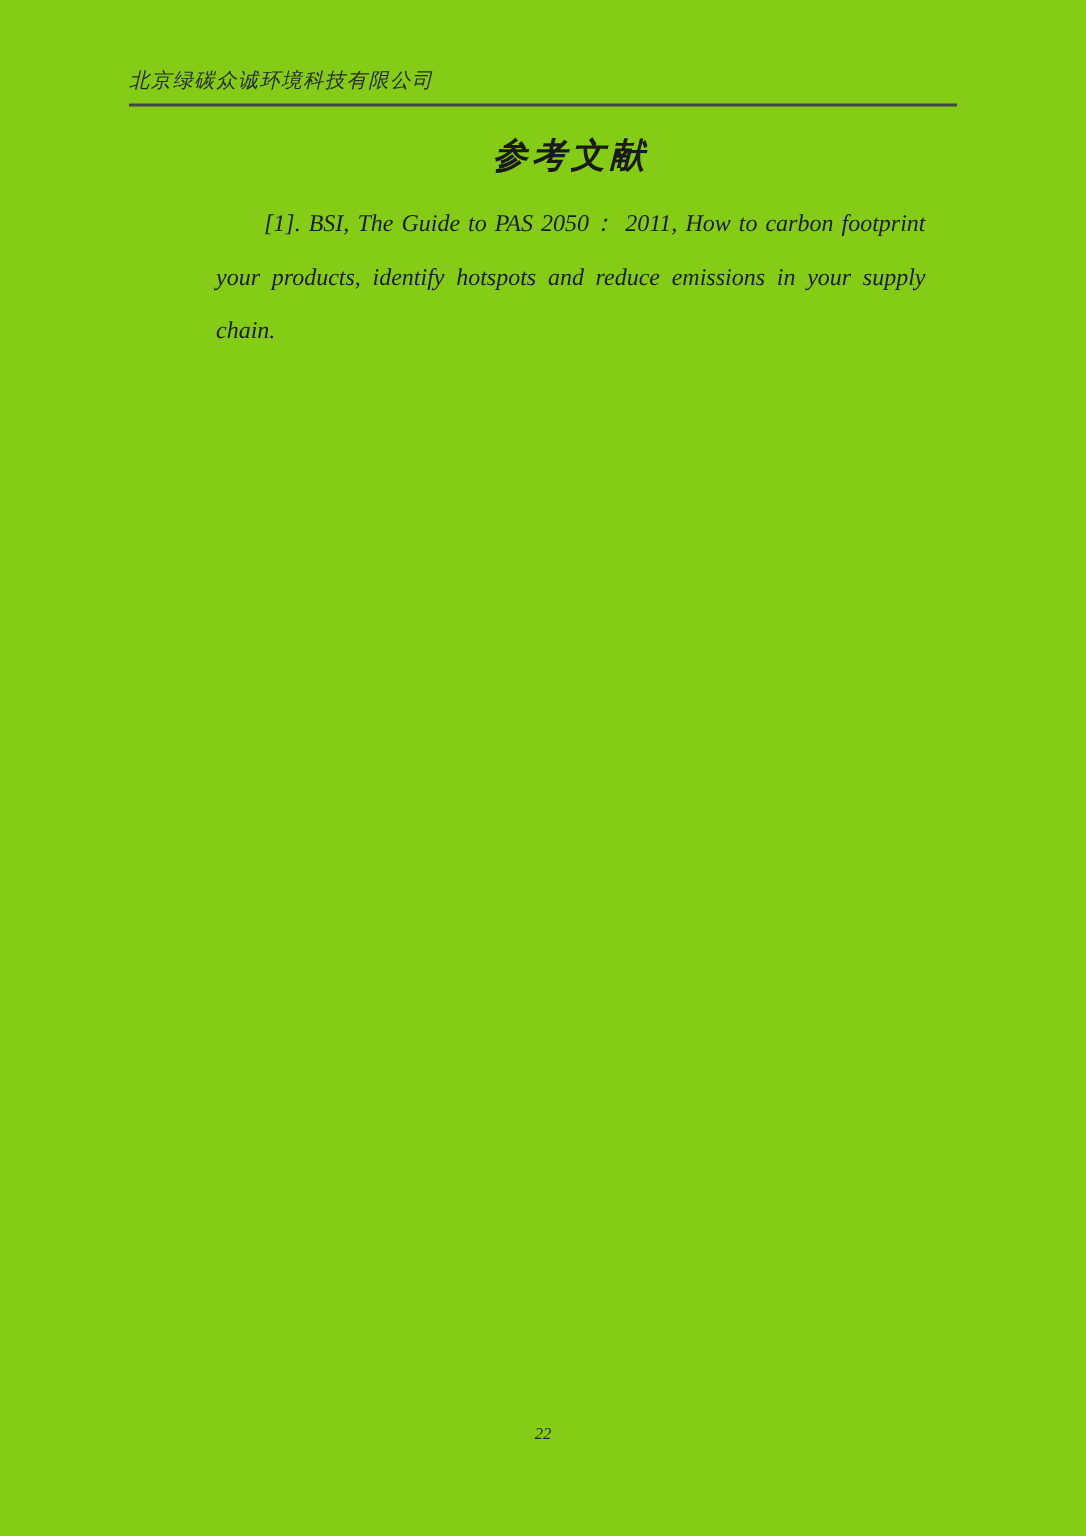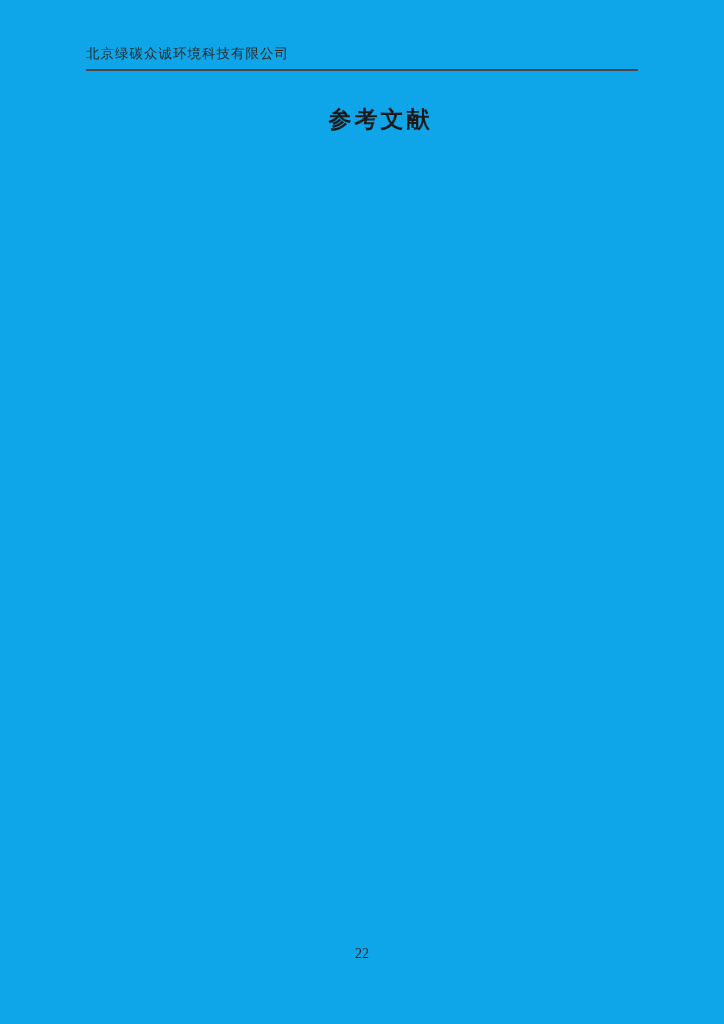--- a/index.html
+++ b/index.html
@@ -2,44 +2,45 @@
 <html><head>
 <meta charset="utf-8">
 <style>
   * { margin: 0; padding: 0; box-sizing: border-box; }
   html, body { background: #e8e8e8; }
   .page {
     position: relative;
     width: 724px;
     height: 1024px;
     margin: 0 auto;
-    background: #0ea5e9;
+    background: #84cc16;
     font-family: "Liberation Serif", "DejaVu Serif", serif;
     color: #1c1c1c;
     overflow: hidden;
+    font-style: italic;
   }
   .page-header {
     position: absolute;
     top: 45px;
     left: 86px;
     right: 86px;
     display: flex;
     justify-content: space-between;
     align-items: flex-end;
     padding-bottom: 6px;
     border-bottom: 2px solid #454545;
     font-size: 13.5px;
     color: #2a2a2a;
     white-space: nowrap;
   }
   .header-company { letter-spacing: 1px; }
   .header-docno .docno-value { letter-spacing: 0.2px; }
   .content {
     position: absolute;
-    top: 16px;
+    top: 0;
     left: 108px;
     right: 107px;
     margin-left: 36px;
   }
   .doc-title {
     margin-top: 88px;
     margin-bottom: 13px;
     text-align: center;
     font-size: 23px;
     font-weight: bold;
@@ -52,36 +53,37 @@
     text-align: justify;
     text-indent: 2em;
     color: #1c1c1c;
   }
   .page-footer {
     position: absolute;
     left: 0;
     right: 0;
     bottom: 62px;
     text-align: center;
-    font-size: 14px;
+    font-size: 11px;
     color: #2a2a2a;
   }
 </style>
 </head>
 <body>
 
 <div class="page">
 
   <header class="page-header">
     <span class="header-company">北京绿碳众诚环境科技有限公司</span>
   </header>
 
   <main class="content">
     <h1 class="doc-title">参考文献</h1>
 
+    <p class="ref">[1]. BSI, The Guide to PAS 2050： 2011, How to carbon footprint your products, identify hotspots and reduce emissions in your supply chain.</p>
 
 
   </main>
 
   <footer class="page-footer">
     <span>22</span>
   </footer>
 
 </div>
 

